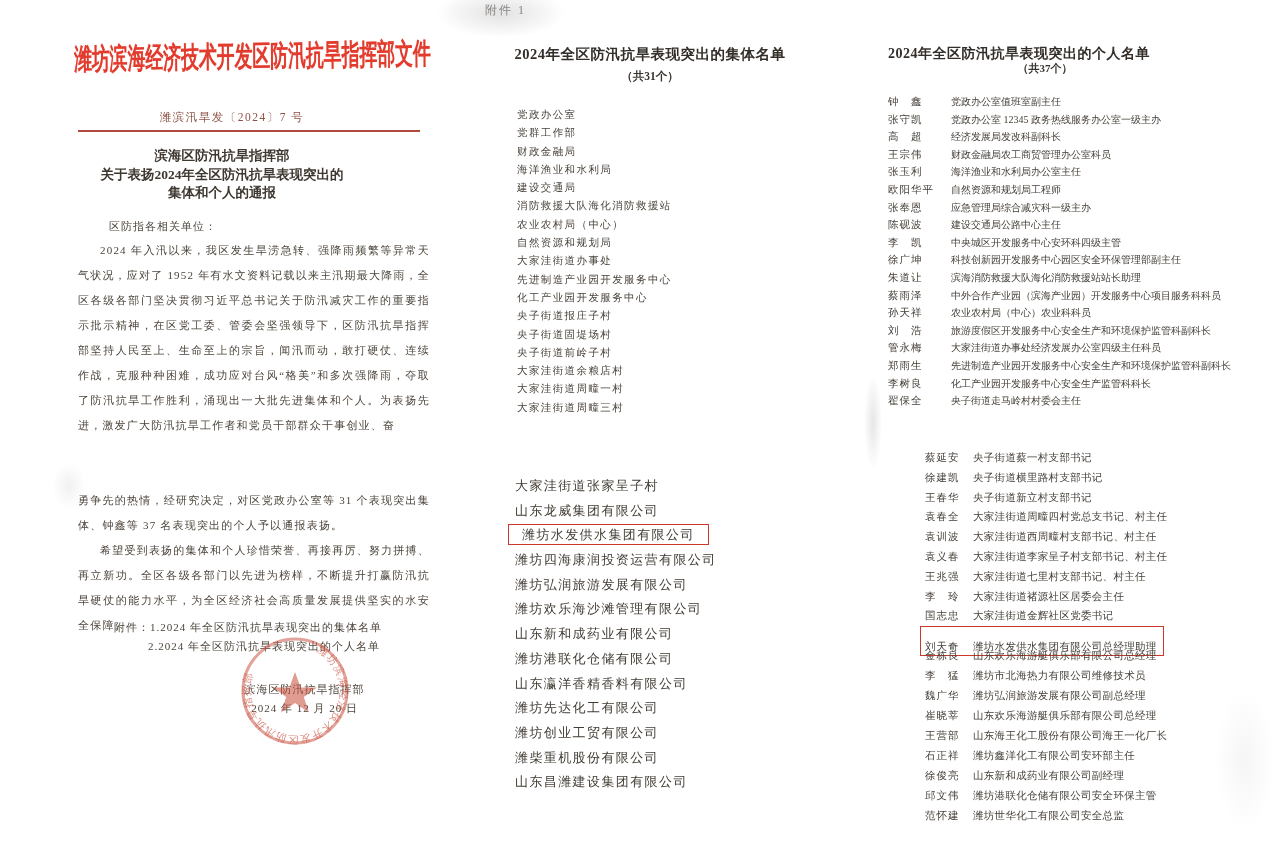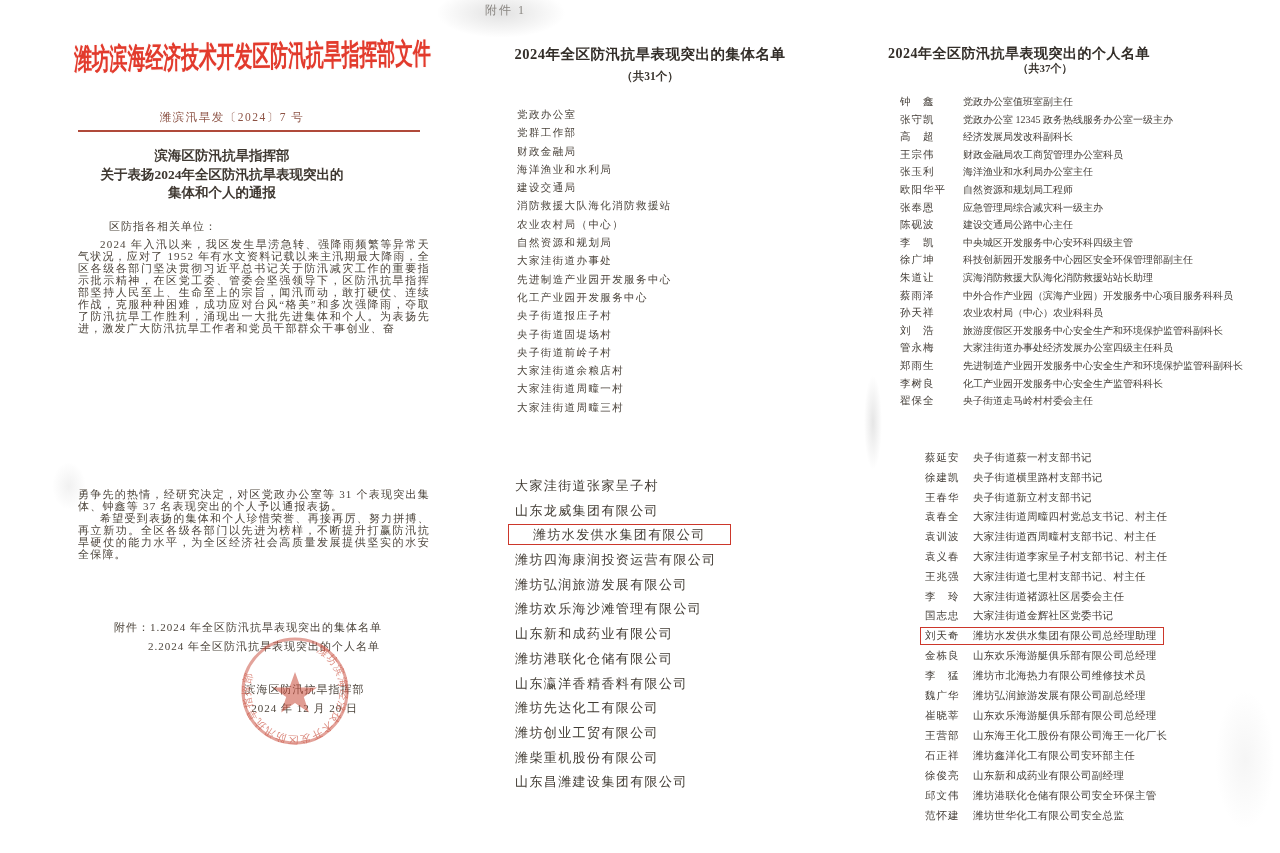--- a/index.html
+++ b/index.html
@@ -25,21 +25,21 @@
   .doc-no {
     position:absolute; top:110px; left:0; width:340px; text-align:center;
     font-size:11.5px; letter-spacing:1.5px; color:#8c5244;
   }
   .red-rule { position:absolute; top:130px; left:16px; width:342px; height:2px; background:#b04a3a; }
   .headline {
     position:absolute; top:147px; left:0; width:320px; text-align:center;
     font-weight:bold; font-size:13.5px; line-height:18.5px; color:#3f3831;
   }
   .salutation { position:absolute; top:219px; left:18px; font-size:11px; letter-spacing:1px; color:#4d453c;padding-left:29px; }
-  .para { font-size:11px; line-height:12px; text-align:justify; letter-spacing:1.2px; color:#4d453c; margin:0; }
+  .para { font-size:11px; line-height:25px; text-align:justify; letter-spacing:1.2px; color:#4d453c; margin:0; }
   .p1 { position:absolute; top:238px; left:16px; width:352px; text-indent:2em; }
   .pblock2 { position:absolute; top:488px; left:16px; width:352px; }
   .pblock2 .indent { text-indent:2em; }
   .attachments { position:absolute; top:618px; left:52px; font-size:11px; line-height:18.5px; letter-spacing:1px; color:#4d453c; }
   .att2 { padding-left:3.1em; }
   .signature {
     position:absolute; top:680px; left:155px; width:175px; text-align:center;
     font-size:11px; line-height:19px; letter-spacing:1px; color:#4d453c;
   }
   .seal { position:absolute; top:634px; left:176px; width:114px; height:114px; opacity:.85; }
@@ -47,40 +47,40 @@
   
   .att-note { position:absolute; top:2px; left:30px; font-size:12px; color:#8f8b86; letter-spacing:2px; filter:blur(.4px); }
   .list-title { position:absolute; top:45px; left:0; width:390px; margin:0; text-align:center;
                 font-size:14.5px; font-weight:bold; letter-spacing:.5px; color:#332e29; }
   .list-sub   { position:absolute; top:69px; left:0; width:390px; text-align:center;
                 font-size:11.5px; font-weight:bold; color:#3a352f; }
   .clist1 { position:absolute; top:106px; left:62px; }
   .clist1 .citem { height:18.3px; line-height:18.3px; font-size:10.5px; letter-spacing:1.4px; color:#4a433b; white-space:nowrap; }
   .clist2 { position:absolute; top:474px; left:60px; }
   .clist2 .citem { height:24.7px; line-height:24.7px; font-size:13px; letter-spacing:1.4px; color:#413b33; white-space:nowrap; }
-  .clist2 .boxable.hl { display:inline-block; line-height:19px; border:1.5px solid #cc372b; padding:0 24px; margin-left:-7px; }
+  .clist2 .boxable.hl { display:inline-block; line-height:19px; border:1.5px solid #cc372b; padding:0 13px; margin-left:-7px; }
 
   
   .p3-title { position:absolute; top:37px; left:0; width:330px; margin:8px; text-align:left;
               font-size:14px; font-weight:bold; letter-spacing:.5px; color:#332e29; }
   .p3-sub   { position:absolute; top:61px; left:0; width:330px; text-align:center;
               font-size:11px; font-weight:bold; color:#3a352f; }
   .plist { position:absolute; }
-  .plist1 { top:93px;  left:20px; }
+  .plist1 { top:93px;  left:8px; }
   .plist1 .prow { height:17.6px; line-height:17.6px; }
   .plist2 { top:448px; left:45px; }
   .plist2 .prow { height:19.8px; line-height:19.8px; }
   .plist3 { top:626px; left:45px; }
   .plist3 .prow { height:20px; line-height:20px; }
   .prow { font-size:10.5px; white-space:nowrap; color:#46403a; }
   .pname { display:inline-block; width:63px; letter-spacing:1px; }
   .plist2 .pname, .plist3 .pname { width:48px; }
   .ppos { font-size:10px; letter-spacing:0; }
   .plist2 .ppos, .plist3 .ppos { font-size:10.5px; letter-spacing:.3px; }
-  .plist3 .boxable.hl { display:inline-block; line-height:15px; border:1.4px solid #cc372b; padding:0 6px 1px 4px; margin-left:-5px; }
+  .plist3 .boxable.hl { display:inline-block; line-height:15px; border:1.4px solid #cc372b; padding:12px 6px 1px 4px; margin-left:-5px; }
 
   
   .smudge { position:absolute; pointer-events:none; }
   .s1 { left:436px; top:-12px; width:130px; height:50px;
         background:radial-gradient(ellipse at center, rgba(110,110,110,.20), rgba(110,110,110,0) 70%); }
   .s2 { left:864px; top:375px; width:18px; height:95px;
         background:radial-gradient(ellipse at center, rgba(100,100,100,.16), rgba(100,100,100,0) 70%); }
   .s3 { left:52px; top:462px; width:34px; height:48px;
         background:radial-gradient(ellipse at center, rgba(120,120,120,.10), rgba(120,120,120,0) 70%); }
   .s4 { left:1215px; top:690px; width:60px; height:140px;

